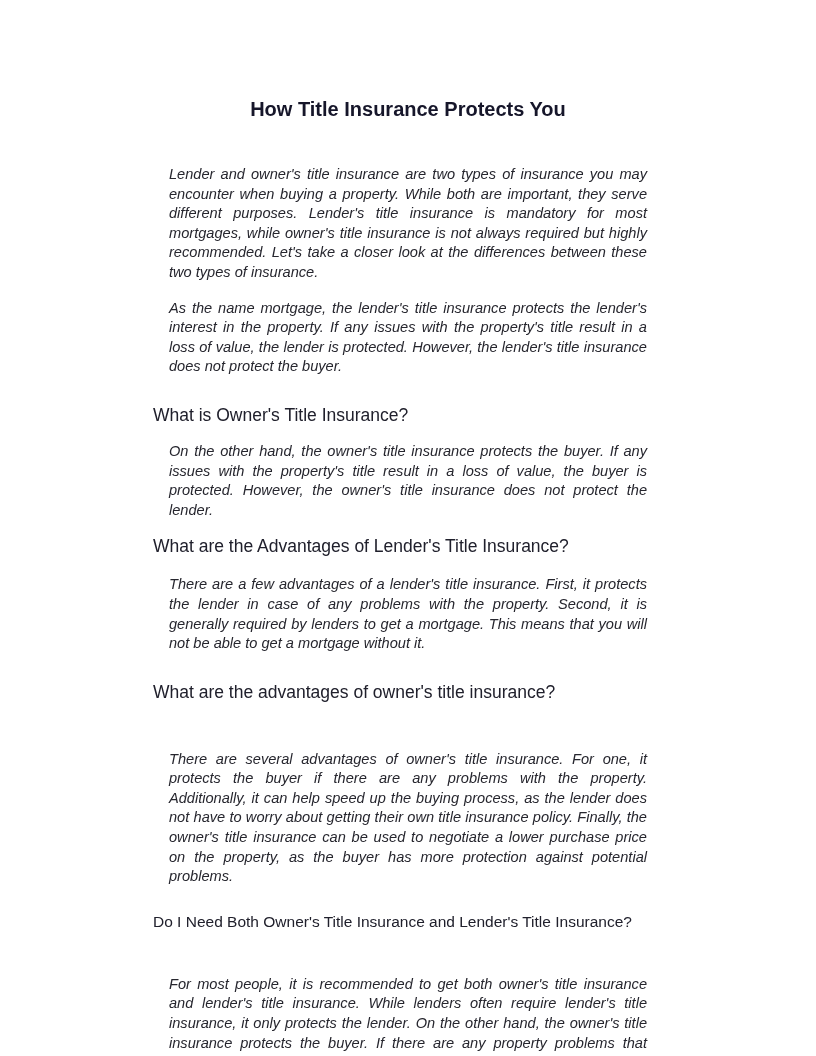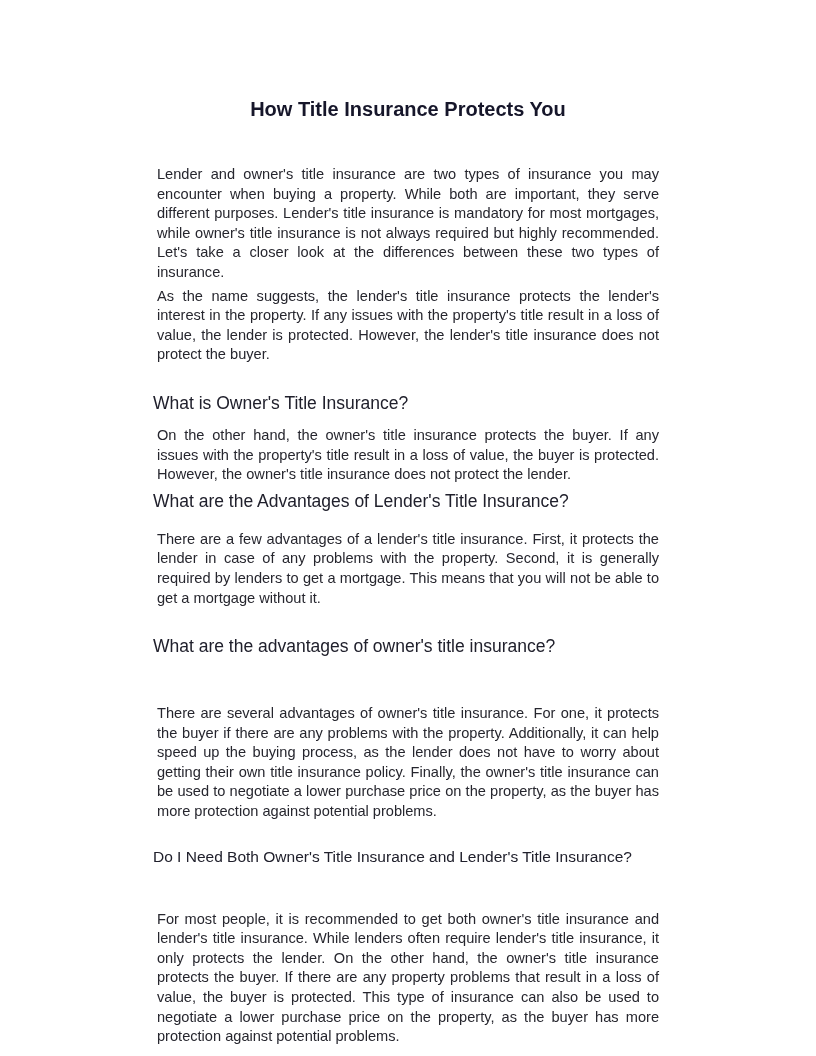--- a/index.html
+++ b/index.html
@@ -18,25 +18,26 @@
     color: #26262e;
   }
   .title {
     margin: 0 0 44px 0;
     text-align: center;
     font-size: 20px;
     font-weight: 700;
     color: #16162a;
   }
   p.body-text {
-    margin: 4px;
+    margin: 16px;
     text-align: justify;
     font-size: 14.6px;
     line-height: 19.6px;
     color: #26262e;
+    font-style: italic;
   }
   h2.section-heading {
     margin: 0;
     font-weight: 400;
     font-size: 17.5px;
     color: #20202c;
   }
   .sec-1 h2 { margin: 28px 0 22px 0; }
   .sec-2 h2 { margin: 28px 0 12px 0; }
   .sec-3 h2 { margin: 6px 0 18px 0; }
@@ -46,21 +47,21 @@
 </head>
 <body>
 
 <div class="page">
 
   <h1 class="title">How Title Insurance Protects You</h1>
 
   <p class="body-text">Lender and owner's title insurance are two types of insurance you may encounter when buying a property. While both are important, they serve different purposes. Lender's title insurance is mandatory for most mortgages, while owner's title insurance is not always required but highly recommended. Let's take a closer look at the differences between these two types of insurance.</p>
 
   <section class="sec-1">
-    <p class="body-text">As the name suggests, the lender's title insurance protects the lender's interest in the property. If any issues with the property's title result in a loss of value, the lender is protected. However, the lender's title insurance does not protect the buyer.</p>
+    <p class="body-text">As the name mortgage, the lender's title insurance protects the lender's interest in the property. If any issues with the property's title result in a loss of value, the lender is protected. However, the lender's title insurance does not protect the buyer.</p>
   </section>
 
   <section class="sec-2">
     <h2 class="section-heading">What is Owner's Title Insurance?</h2>
     <p class="body-text">On the other hand, the owner's title insurance protects the buyer. If any issues with the property's title result in a loss of value, the buyer is protected. However, the owner's title insurance does not protect the lender.</p>
   </section>
 
   <section class="sec-3">
     <h2 class="section-heading">What are the Advantages of Lender's Title Insurance?</h2>
     <p class="body-text">There are a few advantages of a lender's title insurance. First, it protects the lender in case of any problems with the property. Second, it is generally required by lenders to get a mortgage. This means that you will not be able to get a mortgage without it.</p>

